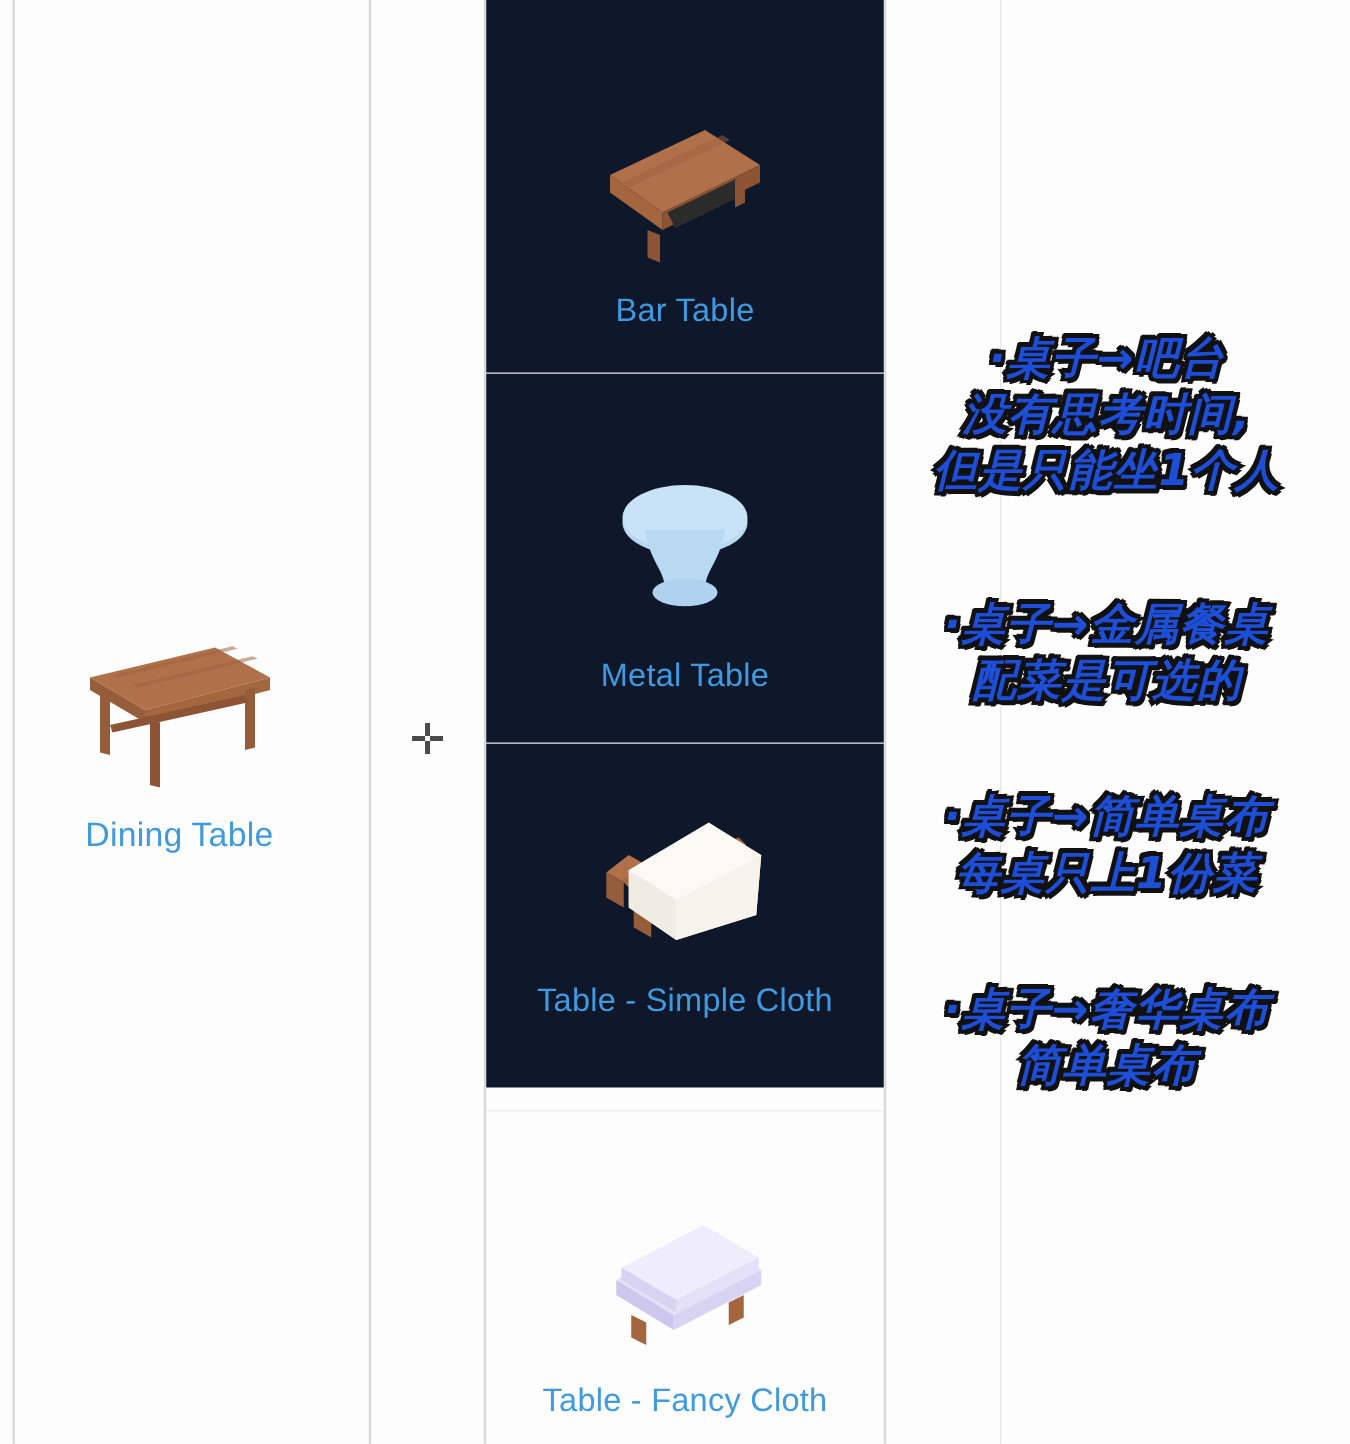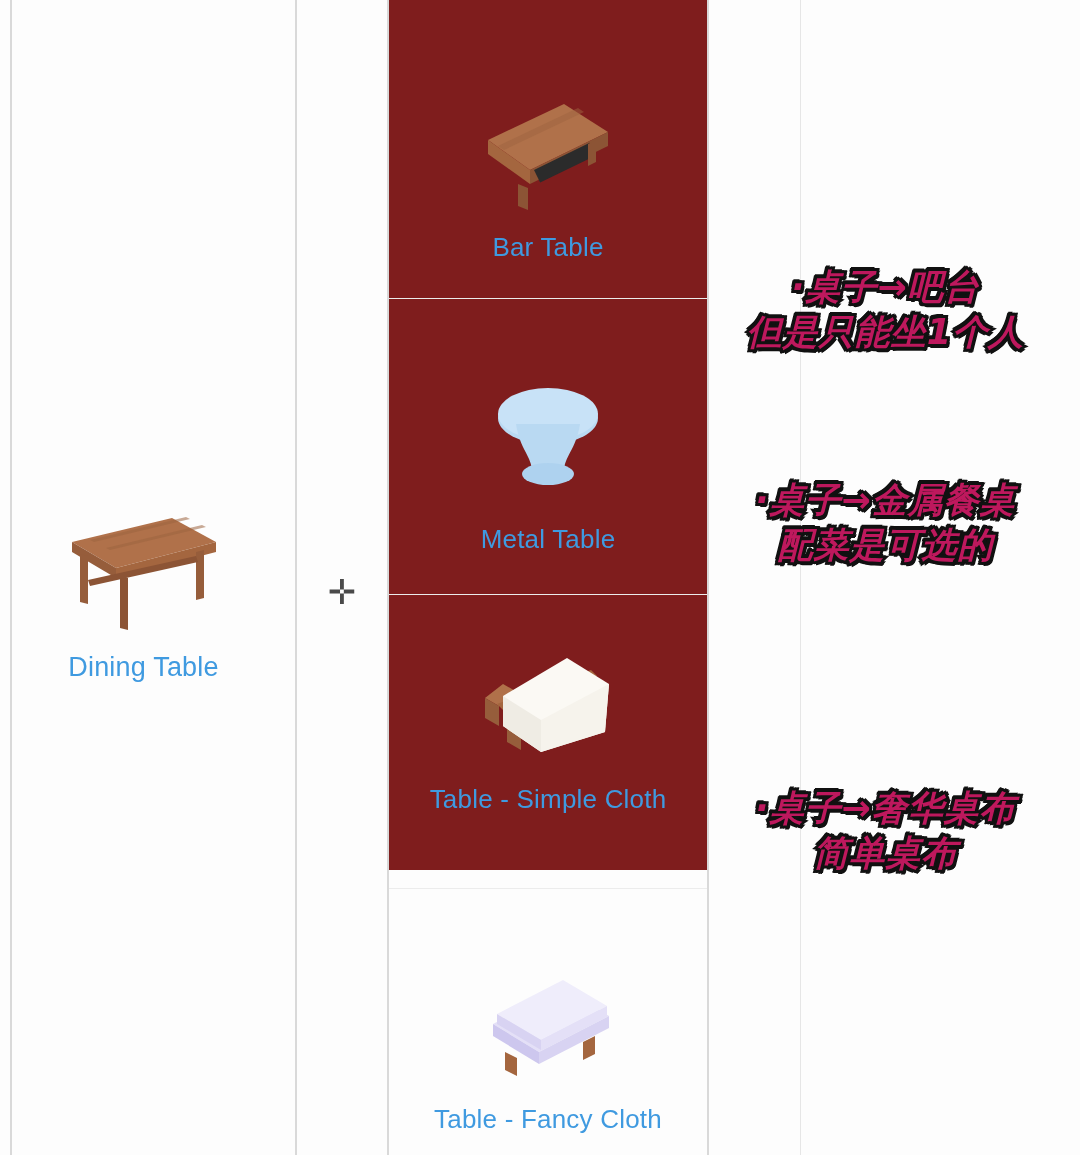--- a/index.html
+++ b/index.html
@@ -78,21 +78,21 @@
     font-family: "DejaVu Sans", sans-serif;
   }
 
   
   .col-results {
     position: absolute;
     left: 389px;
     top: 0;
     width: 318px;
     height: 870px;
-    background: #7f1d1d;
+    background: #0f172a;
   }
   .result-cell {
     position: absolute;
     left: 0;
     width: 318px;
     text-align: center;
   }
   .result-cell .item-label { font-size: 26px; }
 
   
@@ -101,21 +101,21 @@
     left: 709px;
     top: 0;
     width: 371px;
     height: 1155px;
   }
   .note {
     position: absolute;
     left: 0;
     width: 353px;
     text-align: center;
-    color: #be185d;
+    color: #1d4ed8;
     font-family: "DejaVu Sans", sans-serif;
     font-weight: bold;
     font-style: italic;
     font-size: 35px;
     line-height: 1.28;
     letter-spacing: 1px;
     -webkit-text-stroke: 5px #111111;
     paint-order: stroke fill;
     text-shadow:
       -3px -3px 0 #111, 3px -3px 0 #111, -3px 3px 0 #111, 3px 3px 0 #111,
@@ -230,28 +230,33 @@
         </svg>
       </div>
       <div class="item-label">Table - Fancy Cloth</div>
     </div>
   </div>
 
   <div class="col-notes">
 
     <div class="note" style="top:265px;">
       <span>·桌子→吧台</span>
+      <span>没有思考时间,</span>
       <span>但是只能坐1个人</span>
     </div>
 
     <div class="note" style="top:478px;text-align:center;">
       <span>·桌子→金属餐桌</span>
       <span>配菜是可选的</span>
     </div>
 
+    <div class="note" style="top:632px;">
+      <span>·桌子→简单桌布</span>
+      <span>每桌只上1份菜</span>
+    </div>
 
     <div class="note" style="top:786px;">
       <span>·桌子→奢华桌布</span>
       <span>简单桌布</span>
     </div>
   </div>
 
 </div>
 
 </body></html>

